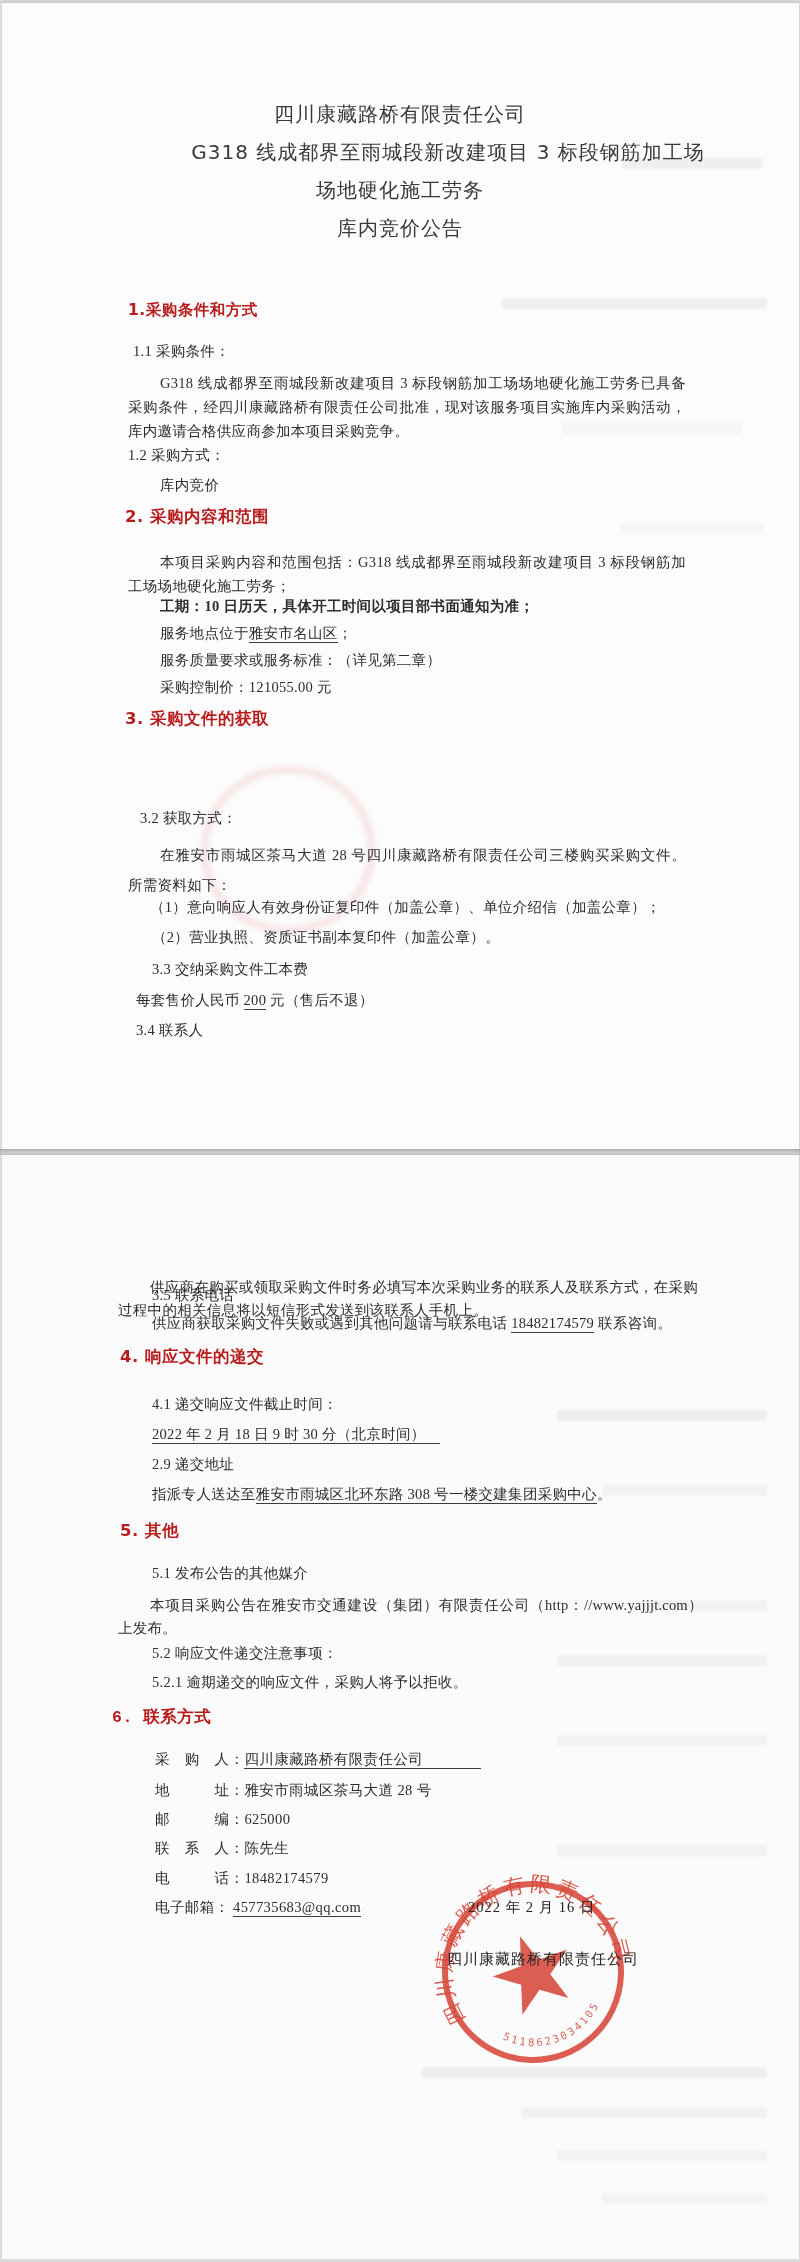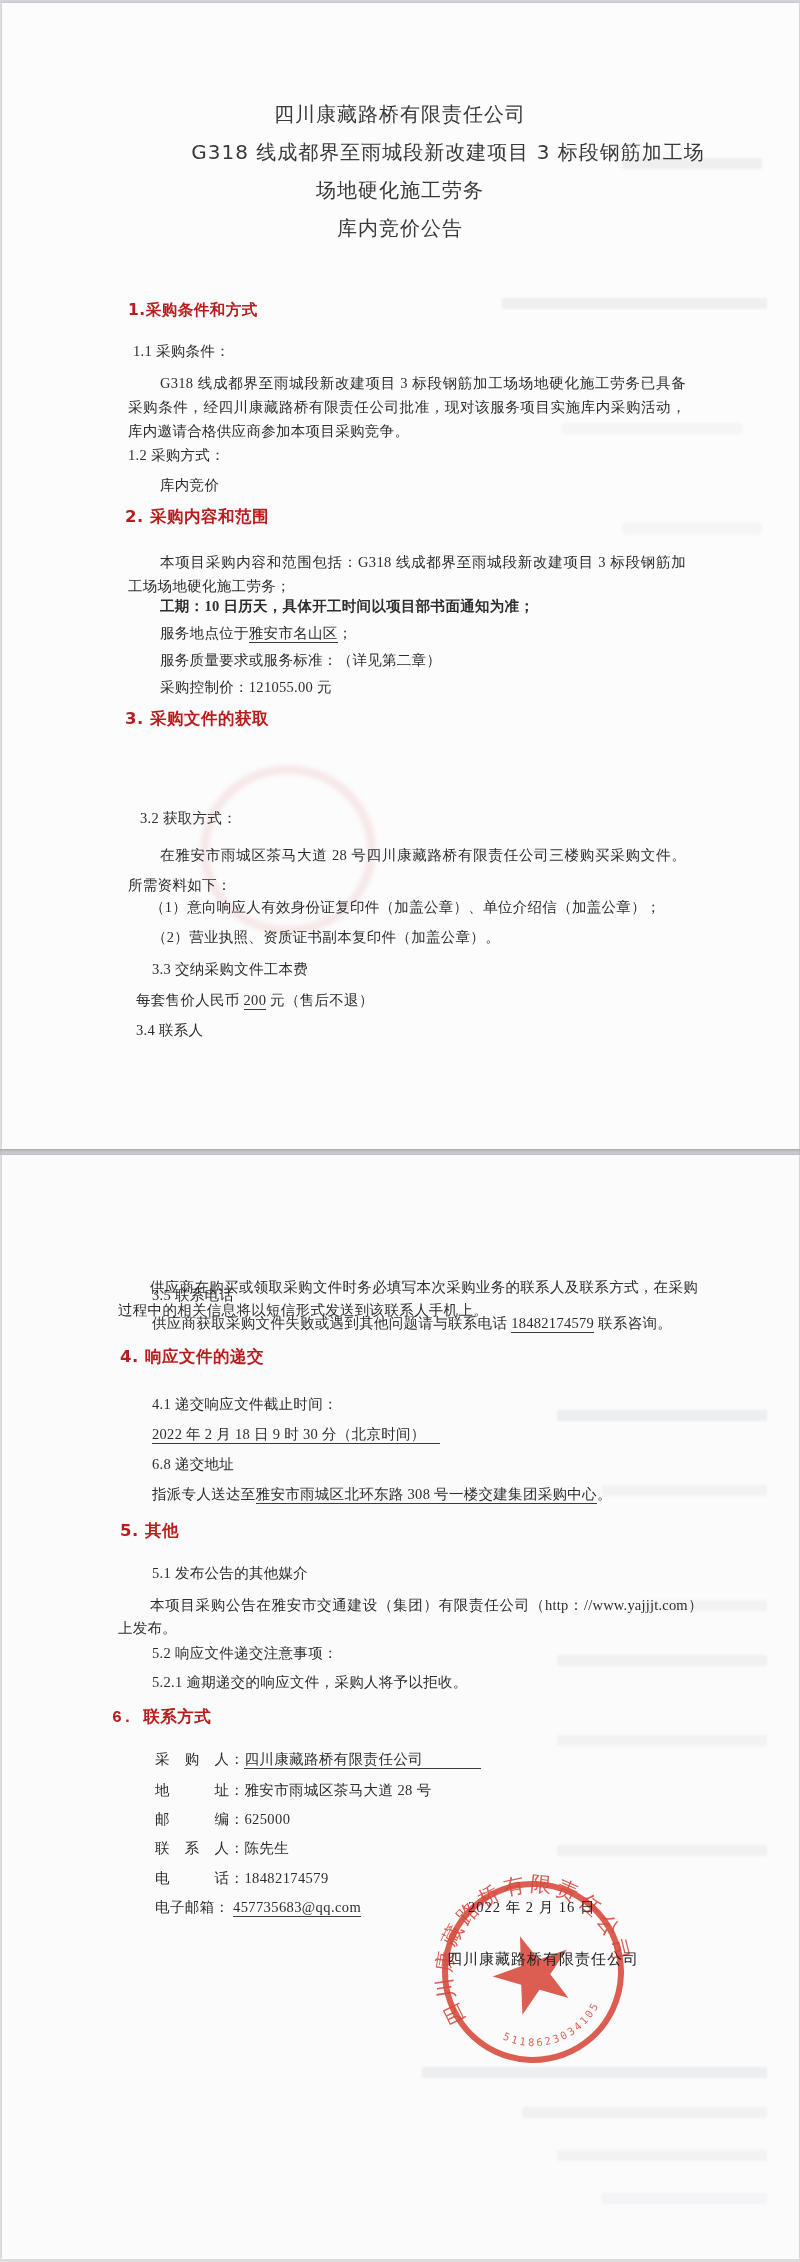--- a/index.html
+++ b/index.html
@@ -98,21 +98,21 @@
     <div class="ghost" style="left:600px;top:1038px;width:165px;opacity:.6;"></div>
   </div>
 
   <div class="wrap indent" style="left:118px;top:1232px;width:580px;line-height:23px;margin-top:44px;">供应商在购买或领取采购文件时务必填写本次采购业务的联系人及联系方式，在采购过程中的相关信息将以短信形式发送到该联系人手机上。</div>
   <div class="abs" style="left:152px;top:1287px;">3.5 联系电话</div>
   <div class="abs" style="left:152px;top:1315px;"><span>供应商获取采购文件失败或遇到其他问题请与联系电话 </span><span class="u">18482174579</span><span> 联系咨询。</span></div>
 
   <div class="h" style="left:120px;top:1346px;">4. 响应文件的递交</div>
   <div class="abs" style="left:152px;top:1396px;">4.1 递交响应文件截止时间：</div>
   <div class="abs" style="left:152px;top:1426px;"><span class="u">2022 年 2 月 18 日 9 时 30 分（北京时间）　</span></div>
-  <div class="abs" style="left:152px;top:1456px;">6.8 递交地址</div>
+  <div class="abs" style="left:152px;top:1456px;">2.9 递交地址</div>
   <div class="abs" style="left:152px;top:1486px;"><span>指派专人送达至</span><span class="u">雅安市雨城区北环东路 308 号一楼交建集团采购中心</span><span>。</span></div>
 
   <div class="h" style="left:120px;top:1520px;">5. 其他</div>
   <div class="abs" style="left:152px;top:1565px;">5.1 发布公告的其他媒介</div>
   <div class="wrap indent" style="left:118px;top:1594px;width:585px;line-height:23px;letter-spacing:.2px;">本项目采购公告在雅安市交通建设（集团）有限责任公司（http：//www.yajjjt.com）上发布。</div>
   <div class="abs" style="left:152px;top:1645px;">5.2 响应文件递交注意事项：</div>
   <div class="abs" style="left:152px;top:1674px;">5.2.1 逾期递交的响应文件，采购人将予以拒收。</div>
 
   <div class="h" style="left:112px;top:1706px;font-family:Liberation Mono, monospace;">6. 联系方式</div>
 

